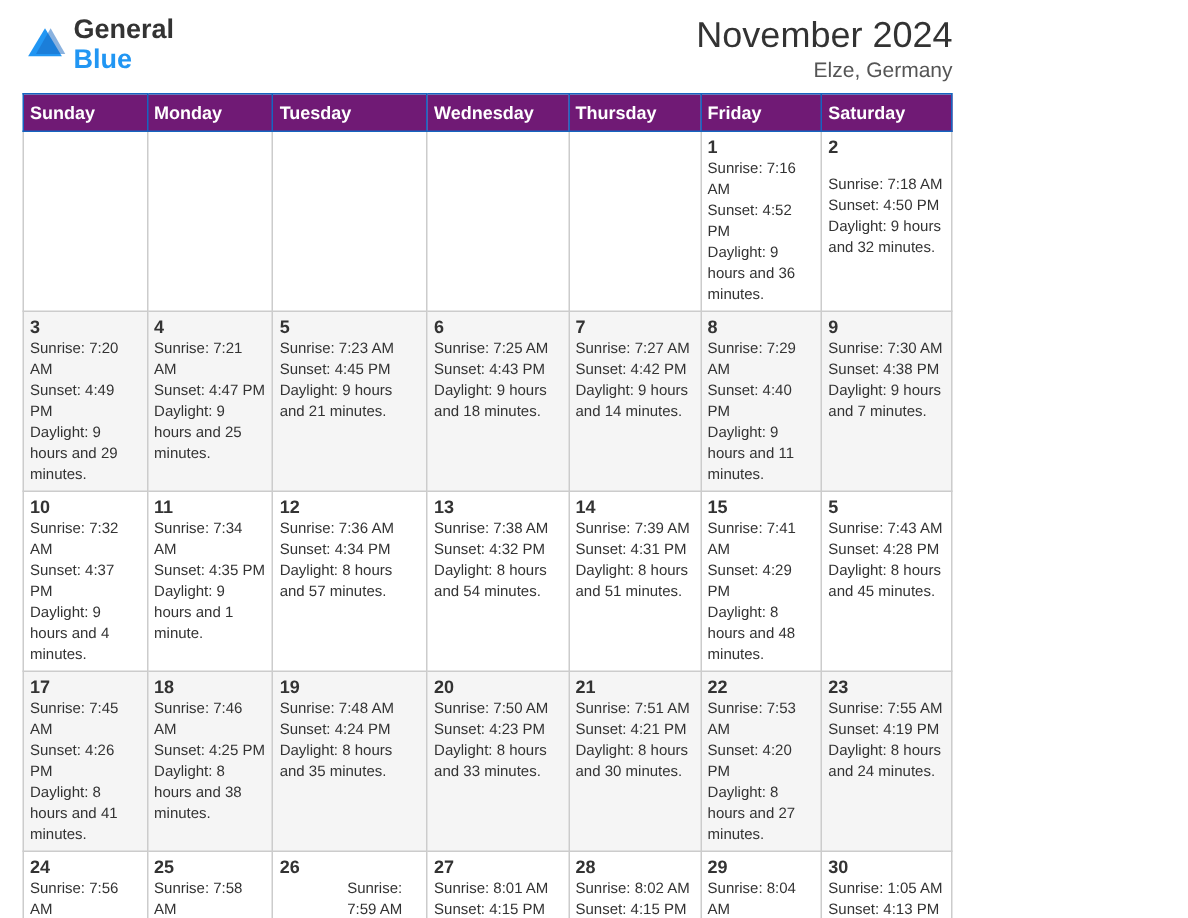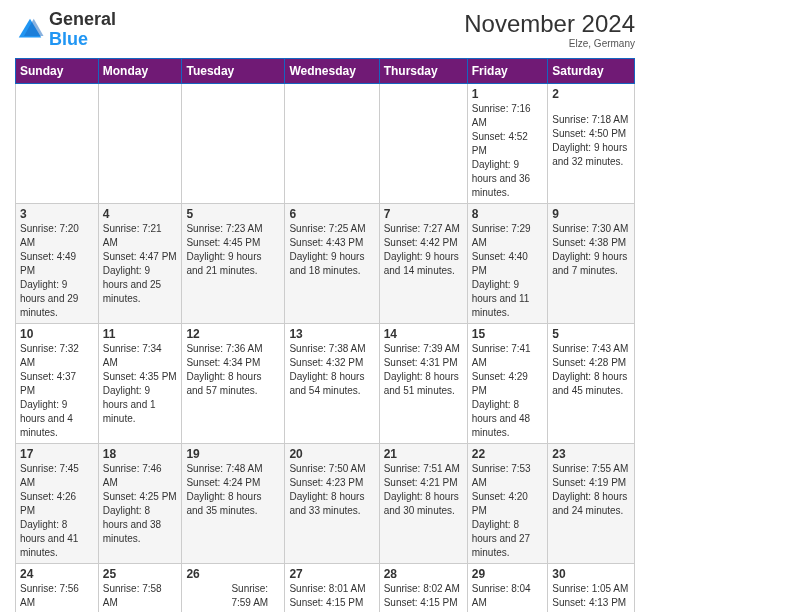--- a/index.html
+++ b/index.html
@@ -40,21 +40,21 @@
     }
     .title-block {
       text-align: right;
     }
     .month-title {
       font-size: 24px;
       color: #333;
       font-weight: normal;
     }
     .subtitle {
-      font-size: 10px;
+      font-size: 14px;
       color: #555;
     }
     .calendar {
       width: 100%;
       border-collapse: collapse;
       font-size: 10.5px;
     }
     .calendar thead th {
       background: #701a75;
       color: #fff;

